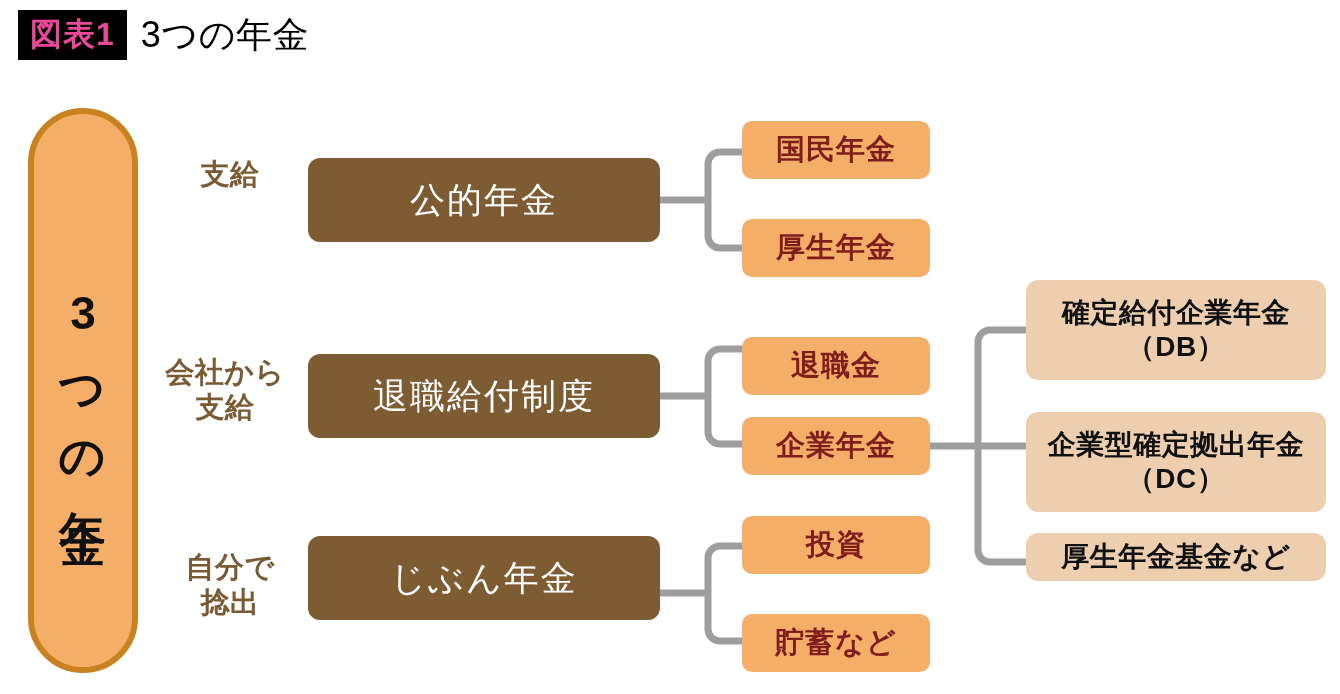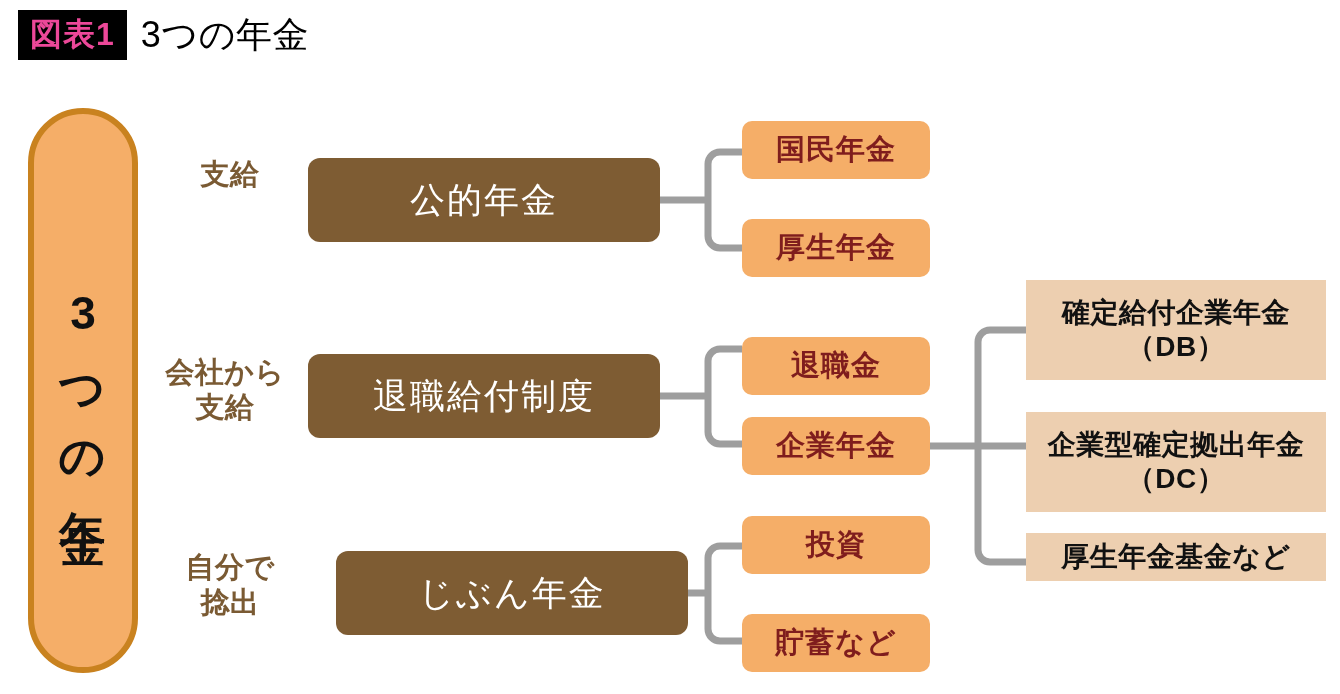--- a/index.html
+++ b/index.html
@@ -110,21 +110,21 @@
     display: flex;
     align-items: center;
     justify-content: center;
     color: #ffffff;
     font-size: 35px;
     font-weight: 400;
     letter-spacing: 2px;
   }
   .brown-1 { top: 158px; }
   .brown-2 { top: 354px; }
-  .brown-3 { top: 551px; margin-left: 28px; }
+  .brown-3 { top: 536px; }
 
   
   .box-orange {
     position: absolute;
     left: 742px;
     width: 188px;
     height: 58px;
     background: #F5AE68;
     border-radius: 10px;
     display: flex;
@@ -141,21 +141,21 @@
   .or-4 { top: 417px; }
   .or-5 { top: 516px; }
   .or-6 { top: 614px; }
 
   
   .box-beige {
     position: absolute;
     left: 1026px;
     width: 300px;
     background: #EDCFB0;
-    border-radius: 0;
+    border-radius: 12px;
     display: flex;
     align-items: center;
     justify-content: center;
     text-align: center;
     color: #111111;
     font-size: 28px;
     font-weight: 700;
     line-height: 1.22;
     letter-spacing: 0.5px;
     padding: 0 6px;

